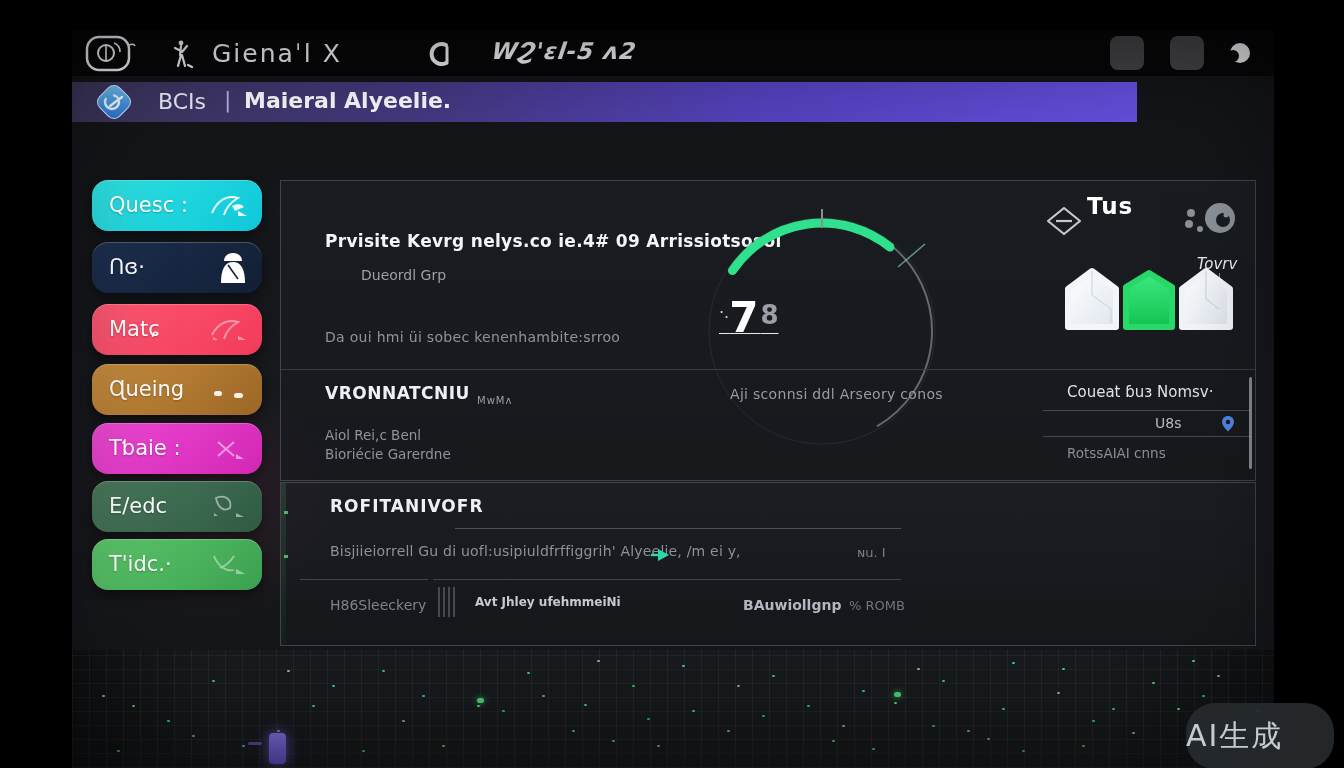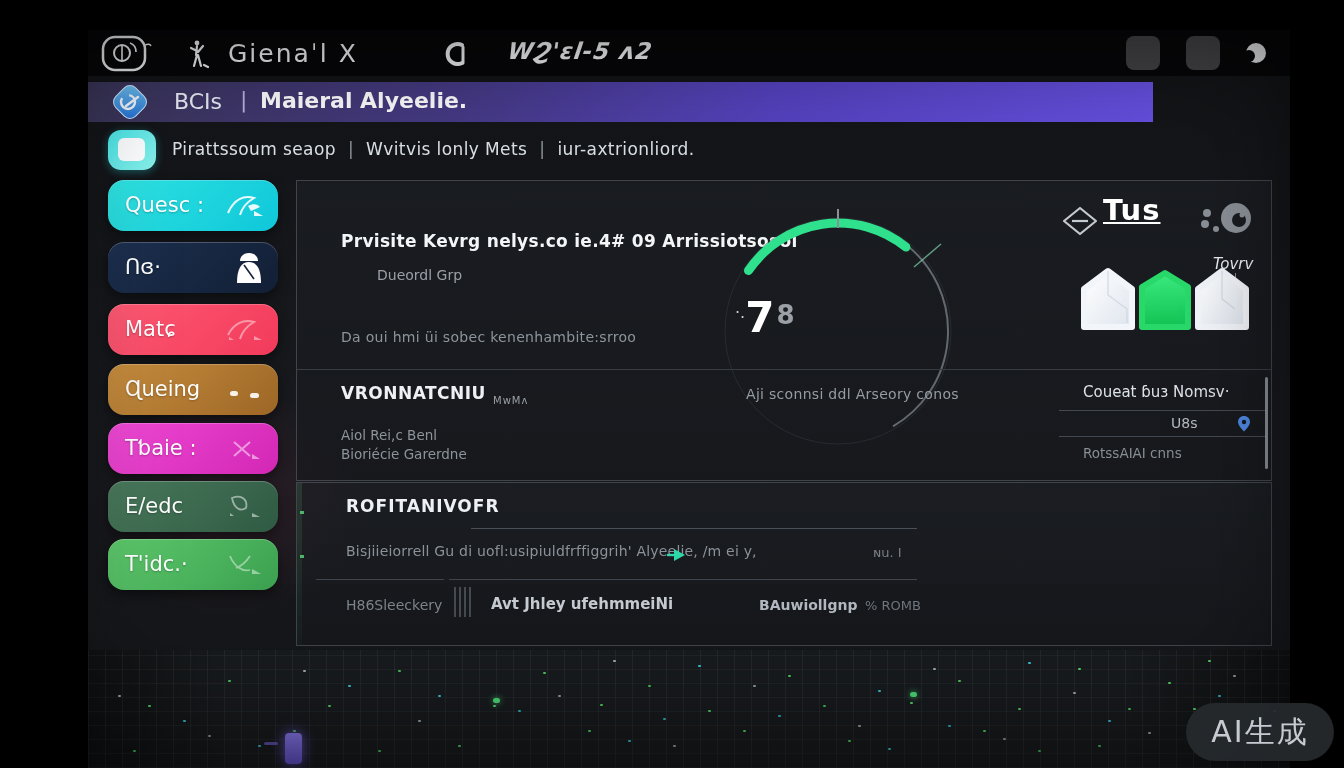--- a/index.html
+++ b/index.html
@@ -1,18 +1,18 @@
 <!DOCTYPE html>
 <html><head>
 <meta charset="utf-8">
 <style>
   html,body{margin:0;padding:0;background:#000;}
   .stage{position:relative;width:1344px;height:768px;background:#000;overflow:hidden;
          font-family:"DejaVu Sans",sans-serif;color:#e8eaec;}
-  .app{position:absolute;left:88px;top:30px;width:1202px;height:738px;
+  .app{position:absolute;left:72px;top:30px;width:1202px;height:738px;
        background:linear-gradient(180deg,#121417 0%,#17191d 55%,#141619 100%);overflow:hidden;}
 
   
   .titlebar{position:absolute;left:0;top:0;width:1202px;height:46px;background:#070709;}
   .tb-logo{position:absolute;left:12px;top:3px;}
   .tb-figure{position:absolute;left:94px;top:8px;}
   .tb-title{position:absolute;left:140px;top:9px;font-size:25px;letter-spacing:2px;color:#f2f3f5;}
   .tb-cicon{position:absolute;left:354px;top:9px;}
   .tb-right{position:absolute;left:420px;top:8px;font-size:23px;font-weight:bold;font-style:italic;
             transform:skewX(-8deg);letter-spacing:1px;color:#f5f6f8;}
@@ -60,27 +60,27 @@
   .panel2{top:452px;height:164px;}
   .panel2::before{content:"";position:absolute;left:0;top:0;width:5px;height:100%;
                   background:linear-gradient(180deg,rgba(90,220,130,.14),rgba(60,160,100,.05));}
   .ptick{position:absolute;width:4px;height:3px;background:#57d87a;opacity:.8;}
 
   .p1-title{position:absolute;left:44px;top:50px;font-size:17px;font-weight:bold;color:#f3f5f7;letter-spacing:.3px;}
   .p1-sub{position:absolute;left:44px;top:86px;font-size:14px;color:#99a0a7;margin-left:36px;}
   .p1-note{position:absolute;left:44px;top:148px;font-size:14px;color:#8d959c;letter-spacing:.3px;}
 
   .gauge{position:absolute;left:411px;top:20px;}
-  .gauge-num{position:absolute;left:438px;top:112px;}
+  .gauge-num{position:absolute;left:438px;top:112px;text-decoration:underline;}
   .gauge-num .dots{font-size:16px;color:#cfd4d9;vertical-align:14px;}
   .gauge-num .v{font-size:42px;font-weight:800;color:#ffffff;letter-spacing:2px;}
   .gauge-num .s{font-size:26px;font-weight:bold;color:#9aa0a6;vertical-align:8px;}
 
   .brand-diamond{position:absolute;left:764px;top:24px;}
-  .brand-name{position:absolute;left:806px;top:12px;font-size:29px;font-weight:800;color:#ffffff;letter-spacing:1px;text-decoration:underline;}
+  .brand-name{position:absolute;left:806px;top:12px;font-size:23px;font-weight:800;color:#ffffff;letter-spacing:1px;}
   .brand-ctrl{position:absolute;left:902px;top:20px;}
   .tower-label{position:absolute;left:916px;top:74px;font-size:15px;color:#e9edf1;font-style:italic;}
   .tower-pole{position:absolute;left:938px;top:92px;width:1px;height:26px;background:rgba(220,226,232,.55);}
   .houses{position:absolute;left:782px;top:84px;}
 
   .p1-div{position:absolute;left:0;top:188px;width:974px;height:1px;background:#383d44;}
   .stats-h{position:absolute;left:44px;top:202px;font-size:17px;font-weight:800;color:#eef1f4;letter-spacing:.5px;}
   .stats-hs{position:absolute;left:196px;top:214px;font-size:10px;color:#9aa0a6;letter-spacing:1px;}
   .stats-l1{position:absolute;left:44px;top:246px;font-size:13.5px;color:#8d949b;}
   .stats-l2{position:absolute;left:44px;top:265px;font-size:13.5px;color:#8d949b;}
@@ -98,21 +98,21 @@
   .p2-h{position:absolute;left:49px;top:13px;font-size:17px;font-weight:800;color:#eef1f4;letter-spacing:1px;}
   .p2-line1{position:absolute;left:174px;top:45px;width:446px;height:1px;background:#4a5058;}
   .p2-desc{position:absolute;left:49px;top:60px;font-size:14px;color:#8b9299;letter-spacing:.2px;}
   .p2-arrow{position:absolute;left:368px;top:64px;}
   .p2-descr{position:absolute;left:576px;top:62px;font-size:13px;color:#767d84;}
   .p2-line2a{position:absolute;left:19px;top:96px;width:128px;height:1px;background:#3f454c;}
   .p2-line2b{position:absolute;left:152px;top:96px;width:468px;height:1px;background:#3f454c;}
   .p2-c1{position:absolute;left:49px;top:114px;font-size:14px;color:#7e858c;}
   .p2-bars{position:absolute;left:157px;top:104px;width:17px;height:30px;
            background:repeating-linear-gradient(90deg,#6d747b 0 2px,transparent 2px 5px);opacity:.55;}
-  .p2-c2{position:absolute;left:194px;top:112px;font-size:15px;font-weight:600;color:#c7ccd2;}
+  .p2-c2{position:absolute;left:194px;top:112px;font-size:12px;font-weight:600;color:#c7ccd2;}
   .p2-c3{position:absolute;left:462px;top:114px;font-size:14px;font-weight:700;color:#b4bac1;}
   .p2-c4{position:absolute;left:568px;top:115px;font-size:13px;color:#70777e;}
 
   
   .gridarea{position:absolute;left:0;top:620px;width:1202px;height:118px;
     background-color:#191c1f;
     background-image:
       repeating-linear-gradient(90deg,rgba(255,255,255,.05) 0 1px,transparent 1px 17px),
       repeating-linear-gradient(0deg,rgba(255,255,255,.04) 0 1px,transparent 1px 14px),
       linear-gradient(90deg,rgba(0,0,0,.4),transparent 12%,transparent 86%,rgba(0,0,0,.4));}
@@ -127,22 +127,22 @@
     1130px 45px #2fb8c8,170px 95px #39c8d8,350px 45px #39c8d8,575px 68px #2fb8c8;}
   .speck.w{opacity:.8;box-shadow:30px 45px #c8d0d8,120px 85px #b8c0c8,215px 20px #c8d0d8,330px 70px #c8d0d8,470px 45px #b8c0c8,
     525px 10px #c8d0d8,585px 95px #c8d0d8,665px 35px #b8c0c8,770px 75px #c8d0d8,845px 18px #c8d0d8,915px 88px #b8c0c8,
     985px 42px #c8d0d8,1060px 82px #c8d0d8,1145px 25px #b8c0c8,1185px 60px #c8d0d8;}
   .bigdot{position:absolute;width:7px;height:5px;border-radius:3px;background:#4fe07a;box-shadow:0 0 6px rgba(80,230,130,.8);}
   .blob-purple{position:absolute;left:197px;top:83px;width:17px;height:31px;border-radius:4px;
     background:linear-gradient(180deg,#8d7cf2,#6a58d8);box-shadow:0 0 14px rgba(125,105,245,.85);}
   .blob-tail{position:absolute;left:176px;top:92px;width:14px;height:3px;background:#7b6ae6;opacity:.7;border-radius:2px;}
 
   
-  .watermark{position:absolute;left:1186px;top:703px;width:148px;height:58px;border-radius:29px;
-    background:rgba(38,42,46,.92);display:flex;align-items:center;justify-content:center;z-index:10;}
+  .watermark{position:absolute;left:1186px;top:703px;width:148px;height:66px;border-radius:29px;
+    background:rgba(38,42,46,.92);display:flex;align-items:center;z-index:10;}
   .watermark span{font-size:30px;color:#c6cbd1;letter-spacing:2px;}
   .vignette{position:absolute;left:0;top:0;width:1344px;height:768px;pointer-events:none;z-index:9;
     box-shadow:inset 0 0 120px 40px rgba(0,0,0,.55);}
 </style>
 </head>
 <body>
 
 <div class="stage">
   <div class="app">
 
@@ -181,28 +181,20 @@
           </defs>
         <rect x="10" y="10" width="28" height="28" rx="8" fill="url(#gBlue)" stroke="#cfe6ff" stroke-width="1" transform="rotate(45 24 24)"></rect>
         <circle cx="22" cy="24" r="7" fill="none" stroke="#f2f8ff" stroke-width="2.4" stroke-dasharray="26 8"></circle>
         <path d="M20 28 l12 -9" stroke="#f2f8ff" stroke-width="2.4" fill="none" stroke-linecap="round"></path>
       </svg>
       <div class="ph-product">BCIs</div>
       <div class="ph-sep">|</div>
       <div class="ph-title">Maieral Alyeelie.</div>
     </div>
 
-    <div class="crumbrow">
-      <div class="crumb-toggle">
-          <div class="inner"></div>
-        </div>
-      <div class="crumb-text">
-        <span>Pirattssoum seaop</span><span class="sep">|</span><span>Wvitvis lonly Mets</span><span class="sep">|</span><span>iur-axtrionliord.</span>
-      </div>
-    </div>
 
     <div class="glow-pink"></div>
 
     <div class="sb-item sb1">
       <span class="lbl">Quesc :</span>
       <svg class="ic" width="42" height="34" viewBox="0 0 42 34" opacity=".9">
         <path d="M4 24 C10 10 20 6 30 9 C23 13 18 19 16 26" stroke="#fff" stroke-width="2" fill="none"></path>
         <path d="M24 17 c5 -3 10 -2 12 1 l-9 4 z" fill="#fff"></path>
         <path d="M30 27 l9 0 -9 -5 z" fill="#fff"></path>
       </svg>

